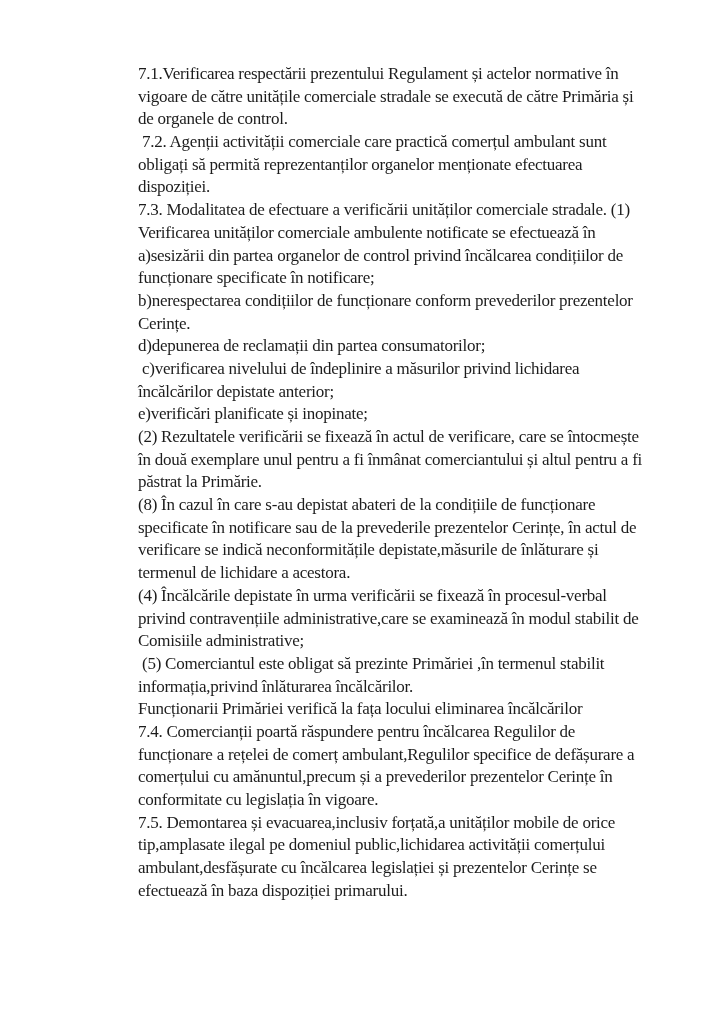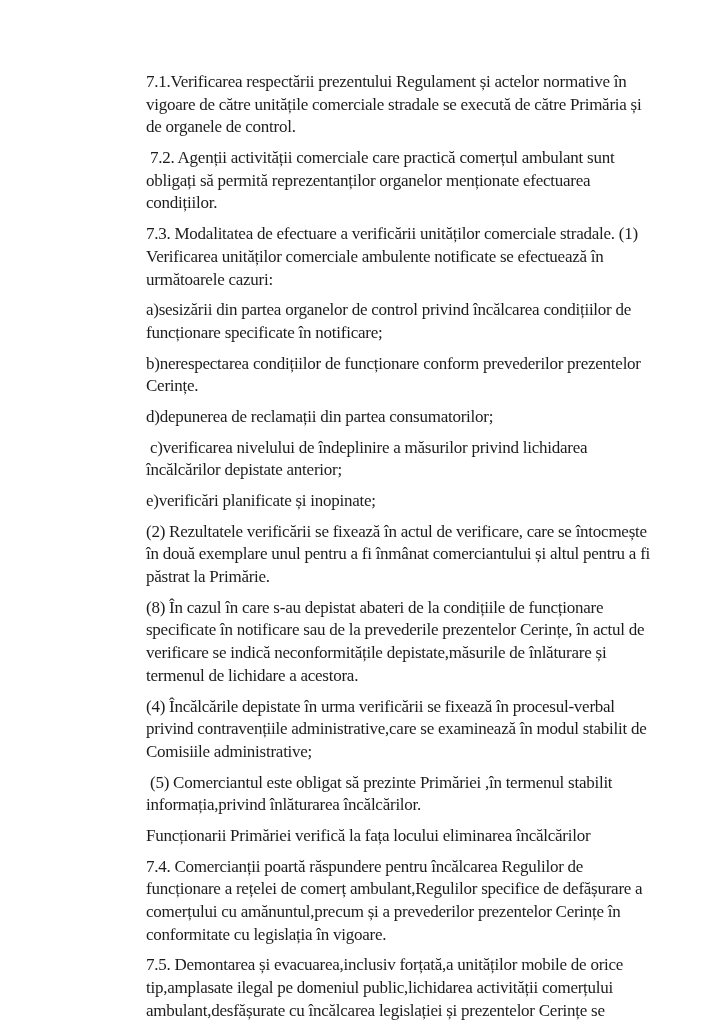--- a/index.html
+++ b/index.html
@@ -20,21 +20,21 @@
     top: 63px;
     width: 566px;
     font-family: "Liberation Serif", "DejaVu Serif", serif;
     font-size: 17px;
     line-height: 22.7px;
     letter-spacing: -0.25px;
     color: #1c1c1c;
     -webkit-font-smoothing: antialiased;
   }
   .paragraph {
-    margin: 8px;
+    margin: 0;
     padding: 0;
   }
   .doc-line {
     white-space: pre;      
     height: 22.7px;
     overflow: visible;
   }
 </style>
 </head>
 <body>
@@ -42,26 +42,25 @@
 <div class="page" style="background: rgb(255, 255, 255);">
   <div class="text-block" style="color: rgb(28, 28, 28);">
       <div class="paragraph">
         <div class="doc-line">7.1.Verificarea respectării prezentului Regulament și actelor normative în</div>
         <div class="doc-line">vigoare de către unitățile comerciale stradale se execută de către Primăria și</div>
         <div class="doc-line">de organele de control.</div>
       </div>
       <div class="paragraph">
         <div class="doc-line"> 7.2. Agenții activității comerciale care practică comerțul ambulant sunt</div>
         <div class="doc-line">obligați să permită reprezentanților organelor menționate efectuarea</div>
-        <div class="doc-line">condițiilor.</div>
+        <div class="doc-line">dispoziției.</div>
       </div>
       <div class="paragraph">
         <div class="doc-line">7.3. Modalitatea de efectuare a verificării unităților comerciale stradale. (1)</div>
         <div class="doc-line">Verificarea unităților comerciale ambulente notificate se efectuează în</div>
-        <div class="doc-line">următoarele cazuri:</div>
       </div>
       <div class="paragraph">
         <div class="doc-line">a)sesizării din partea organelor de control privind încălcarea condițiilor de</div>
         <div class="doc-line">funcționare specificate în notificare;</div>
       </div>
       <div class="paragraph">
         <div class="doc-line">b)nerespectarea condițiilor de funcționare conform prevederilor prezentelor</div>
         <div class="doc-line">Cerințe.</div>
       </div>
       <div class="paragraph">

